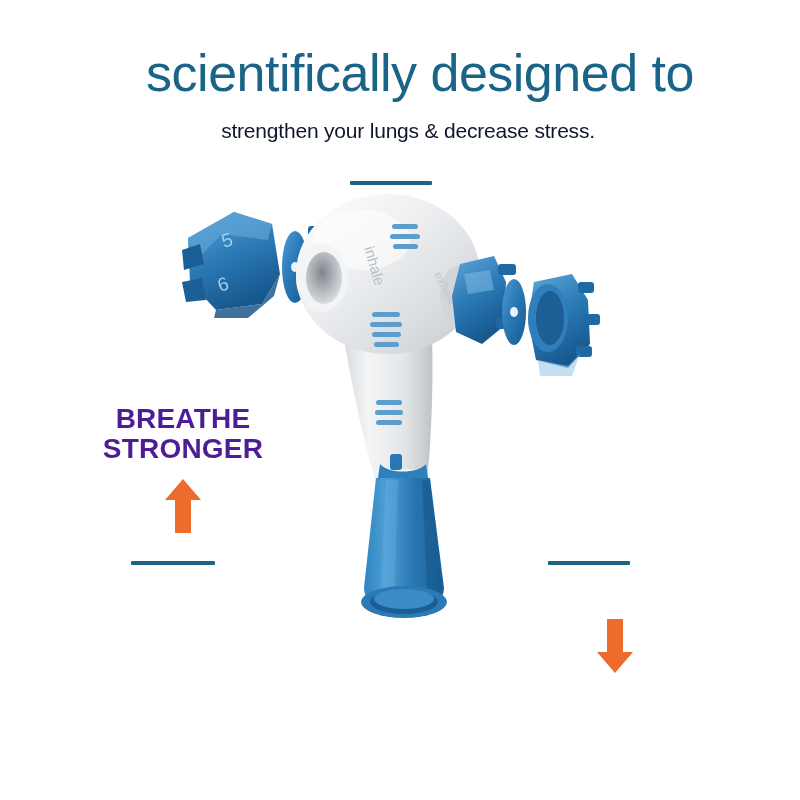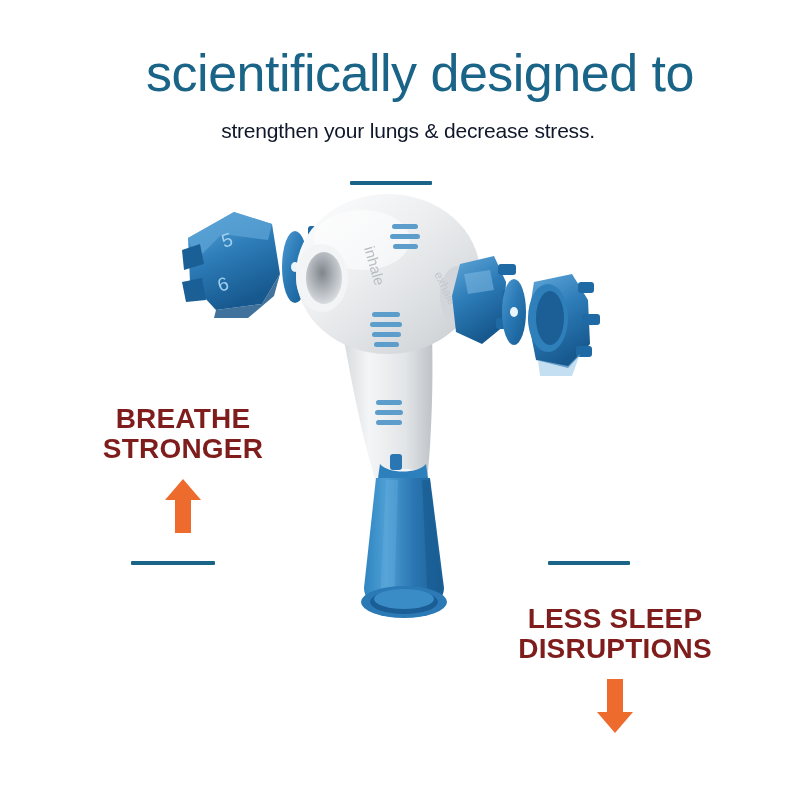--- a/index.html
+++ b/index.html
@@ -61,21 +61,21 @@
   .rule-right { top: 561px; left: 548px; width: 82px; }
 
   
   .benefit {
     position: absolute;
     text-align: center;
   }
   .benefit-label {
     font-size: 28px;
     font-weight: bold;
-    color: #7f1d1d;
+    color: #4c1d95;
     line-height: 1.08;
     letter-spacing: 0.2px;
     white-space: pre-line;
   }
   .b-breathe   { top: 404px; left: 52px;  width: 262px; }
   .b-lower     { top: 404px; left: 482px; width: 262px; }
   .b-swallow   { top: 604px; left: 52px;  width: 262px; }
   .b-sleep     { top: 604px; left: 470px; width: 290px; }
 
   .arrow {
@@ -263,22 +263,20 @@
     <div class="arrow">
       <svg width="38" height="56" viewBox="0 0 38 56" xmlns="http://www.w3.org/2000/svg">
         <path d="M19 1 L37 22 L27 22 L27 55 L11 55 L11 22 L1 22 Z" fill="#ec6b2d"></path>
       </svg>
     </div>
   </div>
 
 
 
   <div class="benefit b-sleep">
-    <div class="benefit-label">LESS SLEEP
-DISRUPTIONS</div>
     <div class="arrow">
       <svg width="38" height="56" viewBox="0 0 38 56" xmlns="http://www.w3.org/2000/svg">
         <path d="M19 55 L1 34 L11 34 L11 1 L27 1 L27 34 L37 34 Z" fill="#ec6b2d"></path>
       </svg>
     </div>
   </div>
 
 </div>
 
 </body></html>

